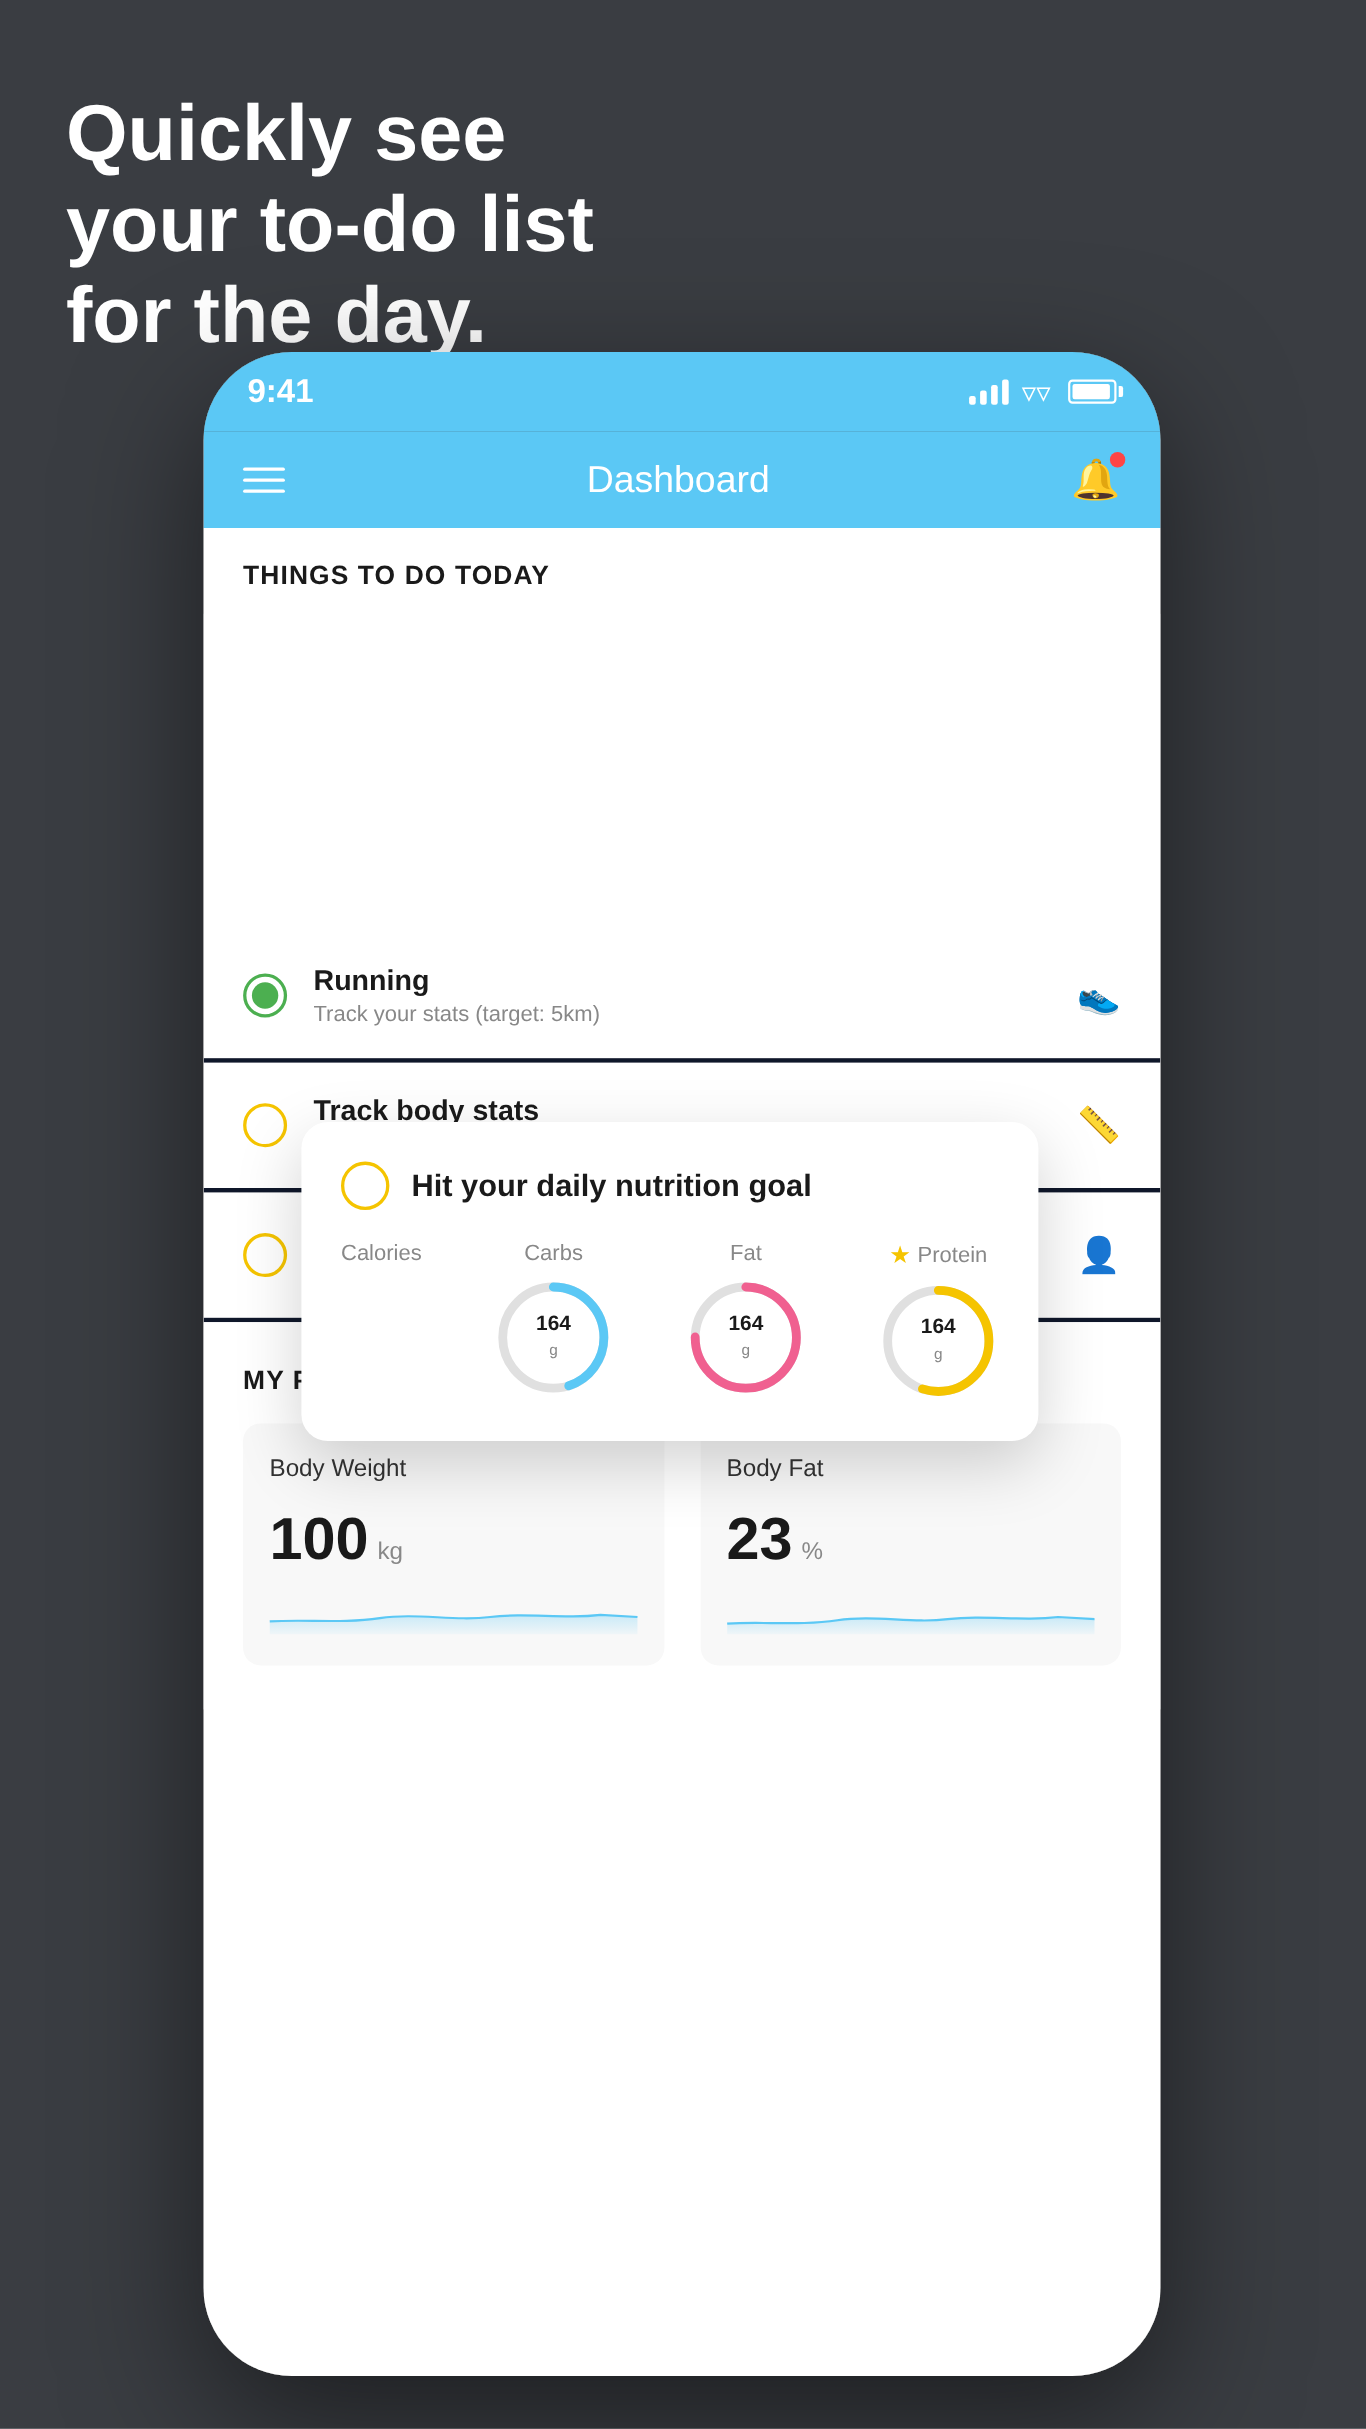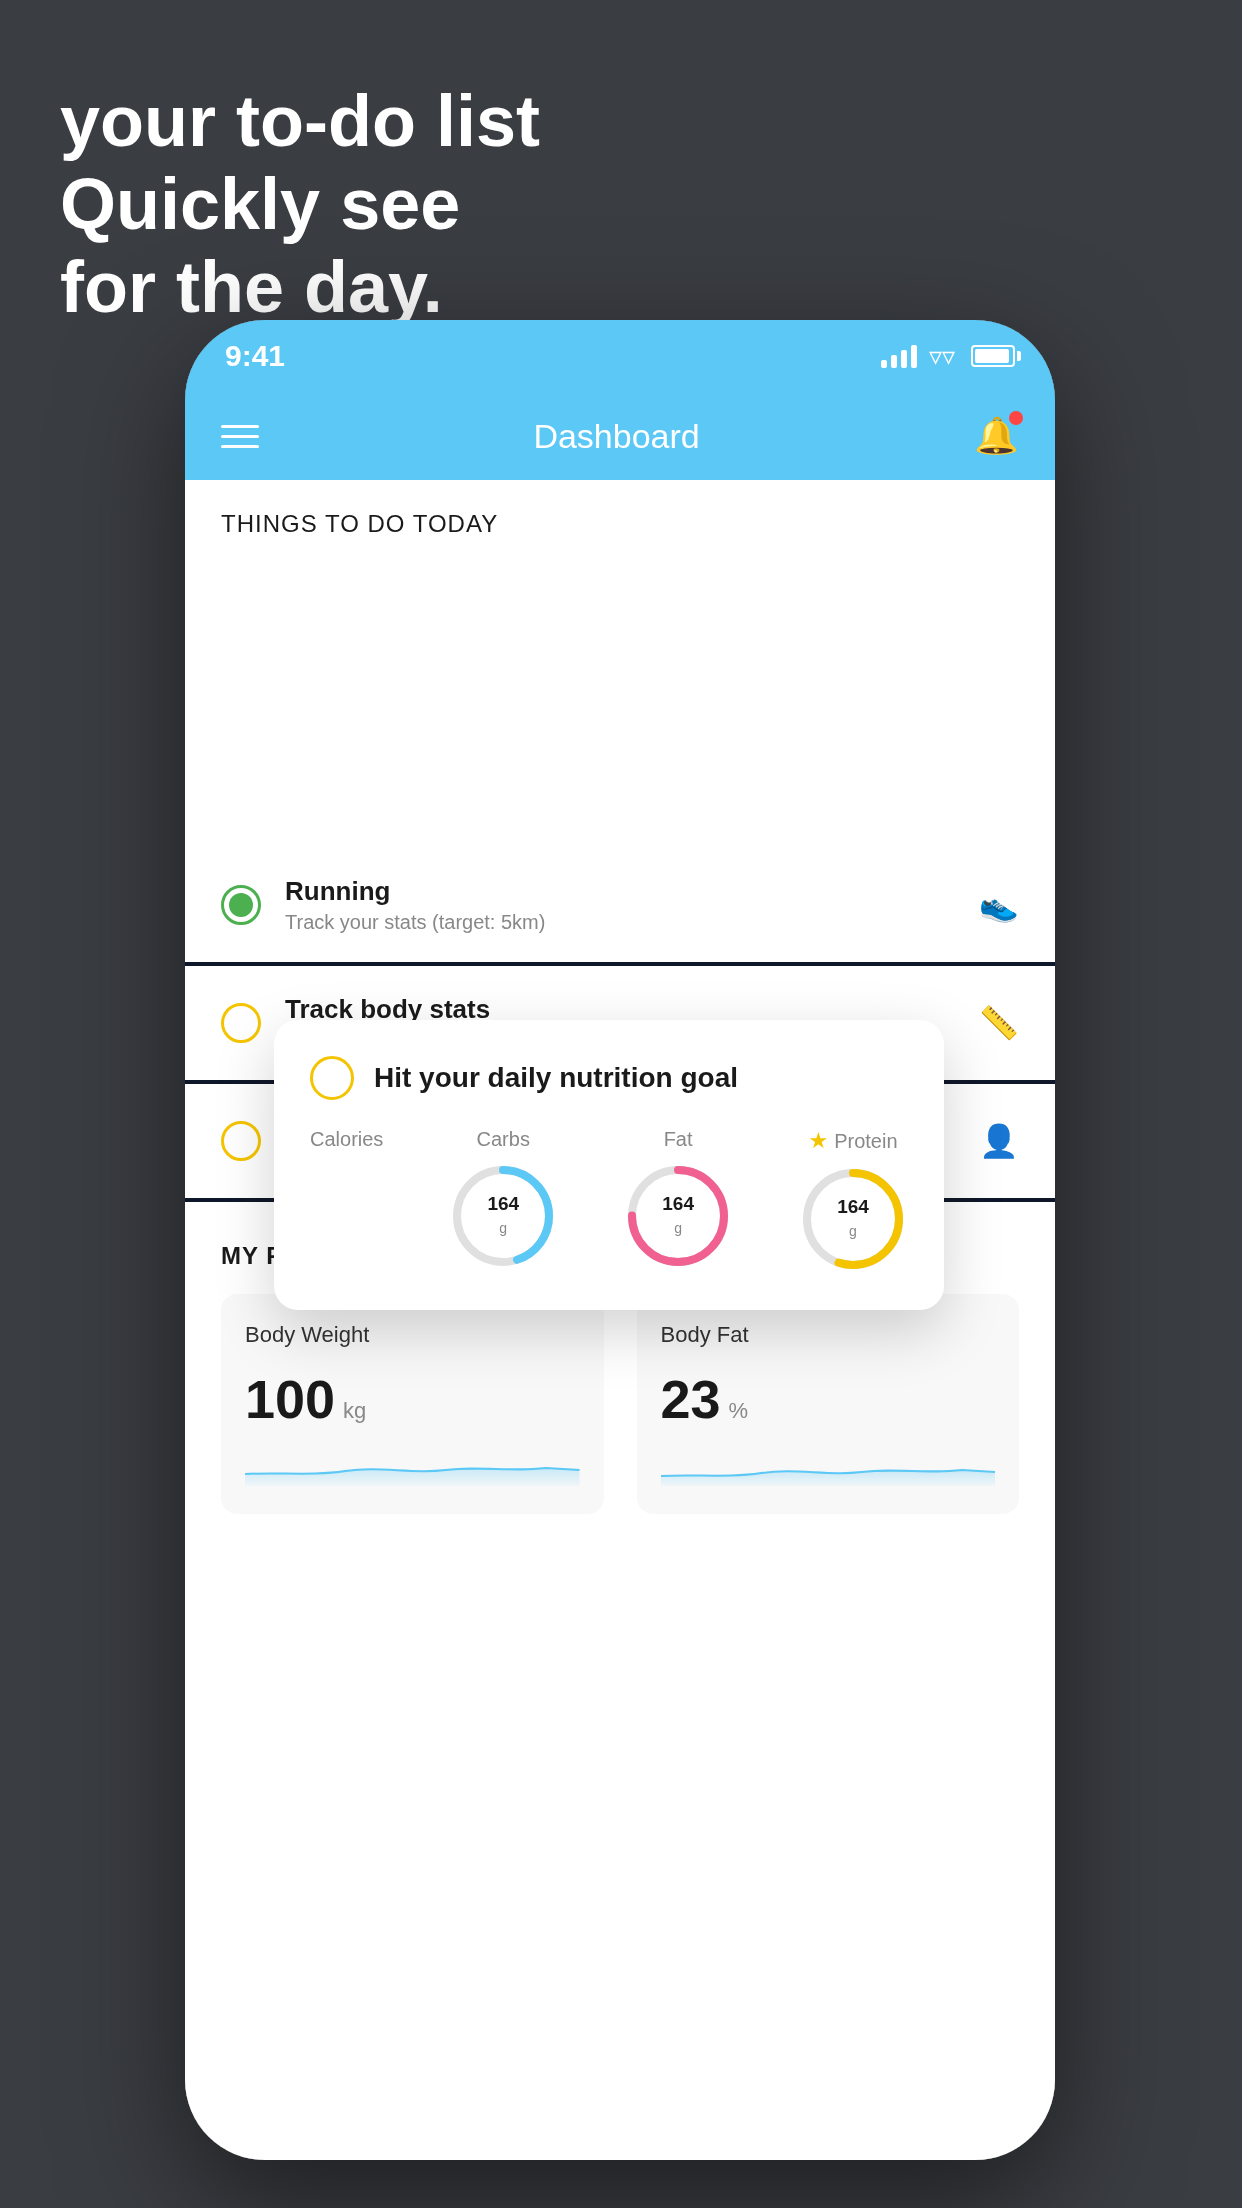--- a/index.html
+++ b/index.html
@@ -136,21 +136,21 @@
       width: 14px;
       height: 14px;
       background: #ff4444;
       border-radius: 50%;
     }
 
     
     .section-header {
       padding: 30px 36px 20px;
       font-size: 24px;
-      font-weight: 400;
+      font-weight: 700;
       color: #1a1a1a;
       letter-spacing: 1px;
     }
 
     
     .floating-card {
       position: absolute;
       top: 540px;
       left: 89px;
       width: 670px;
@@ -344,22 +344,22 @@
       flex: 1;
       overflow: hidden;
       background: #fff;
       position: relative;
     }
   </style>
 </head>
 <body>
 
 <div class="hero-text">
+  <div>Quickly see</div>
   <div>your to-do list</div>
-  <div>Quickly see</div>
   <div>for the day.</div>
 </div>
 
 <div class="phone-frame">
   <div class="phone-inner">
 
     <div class="status-bar">
       <span class="status-time">9:41</span>
       <div class="status-icons">
         <div class="signal-bars">

